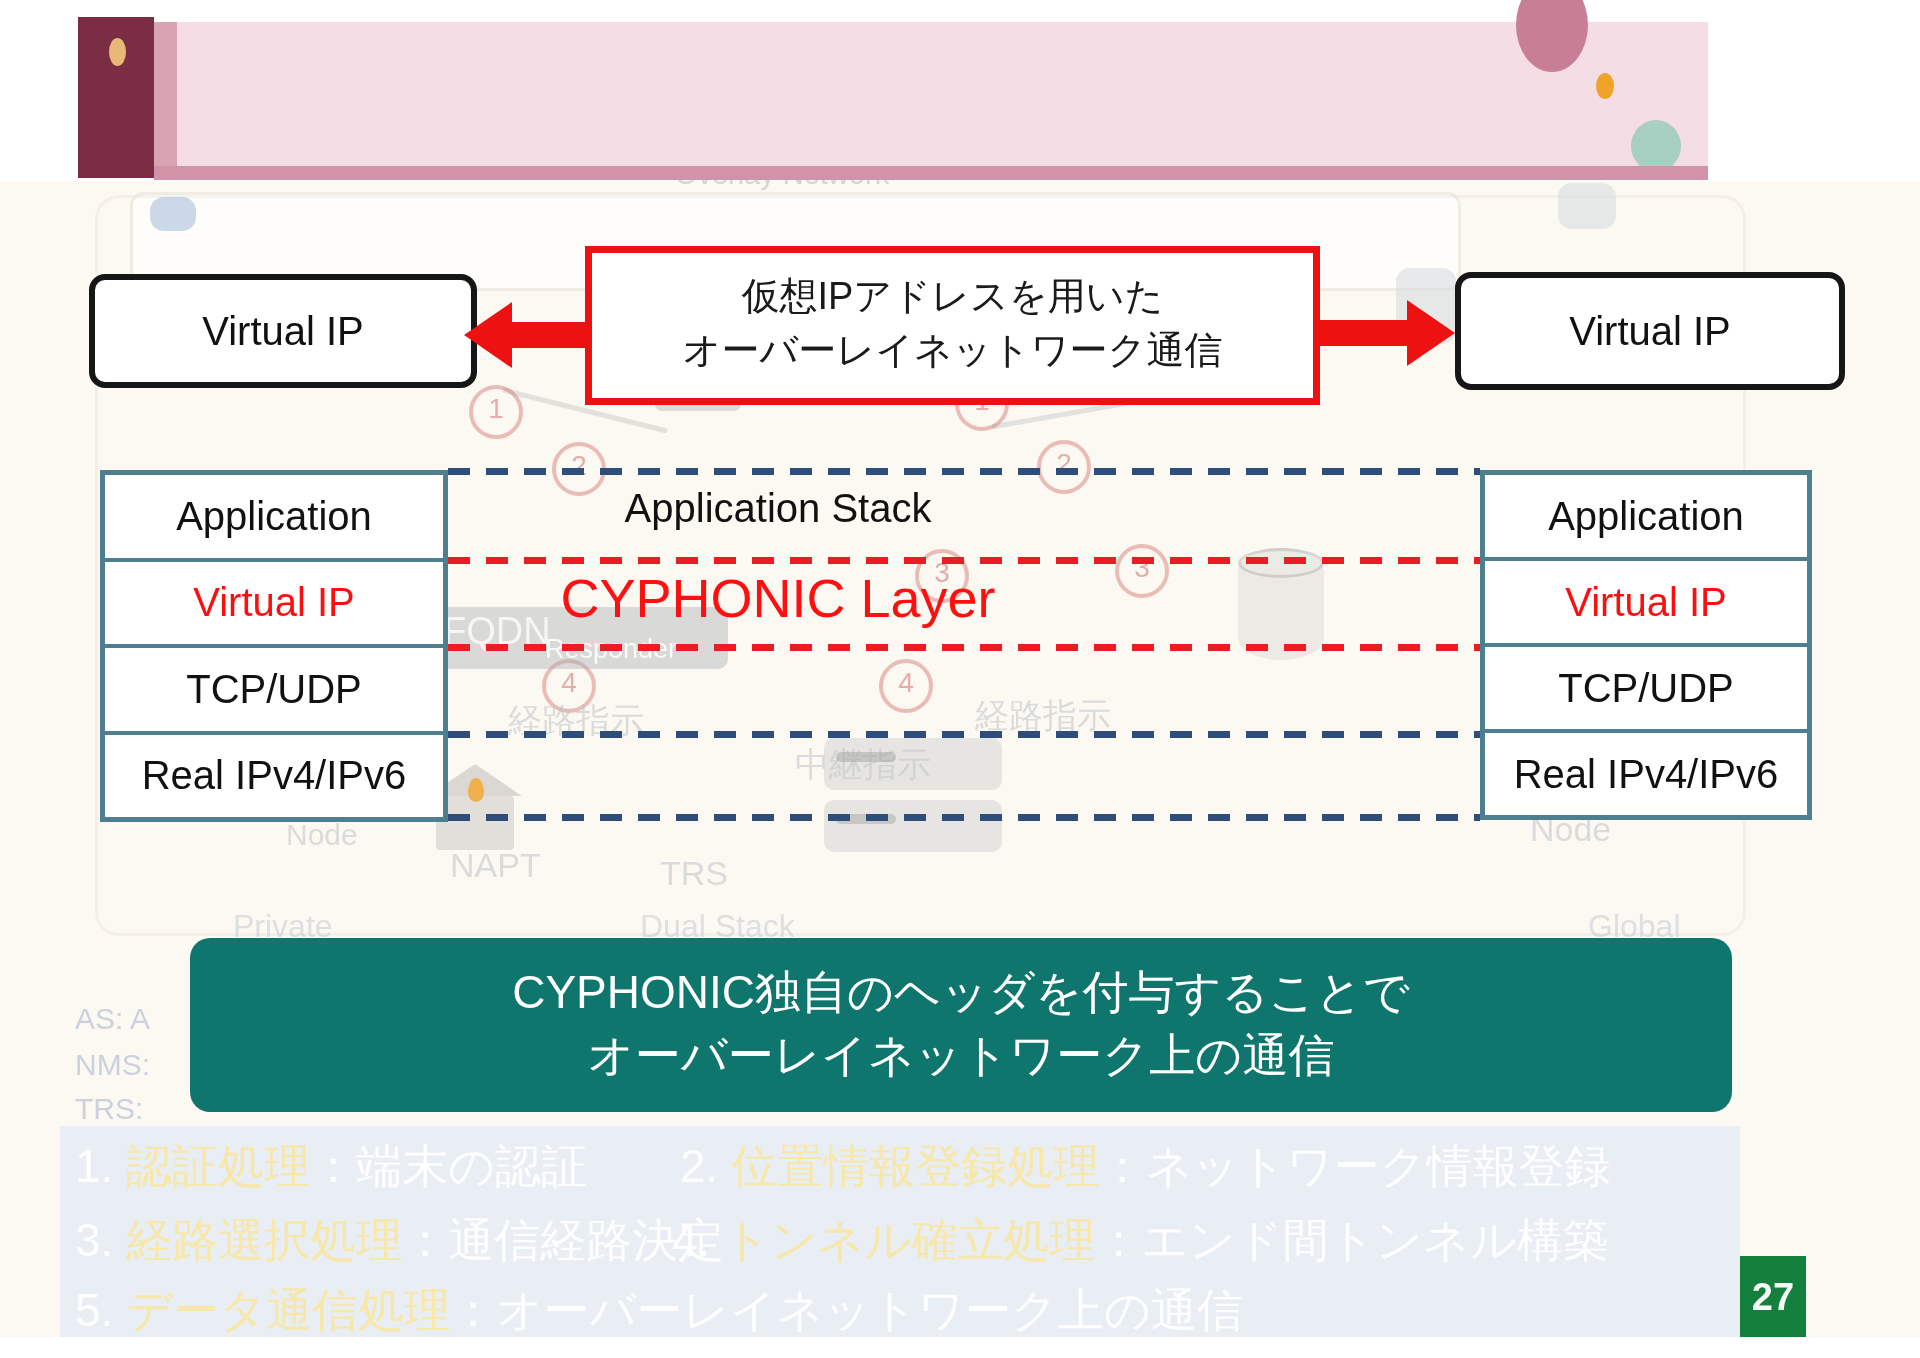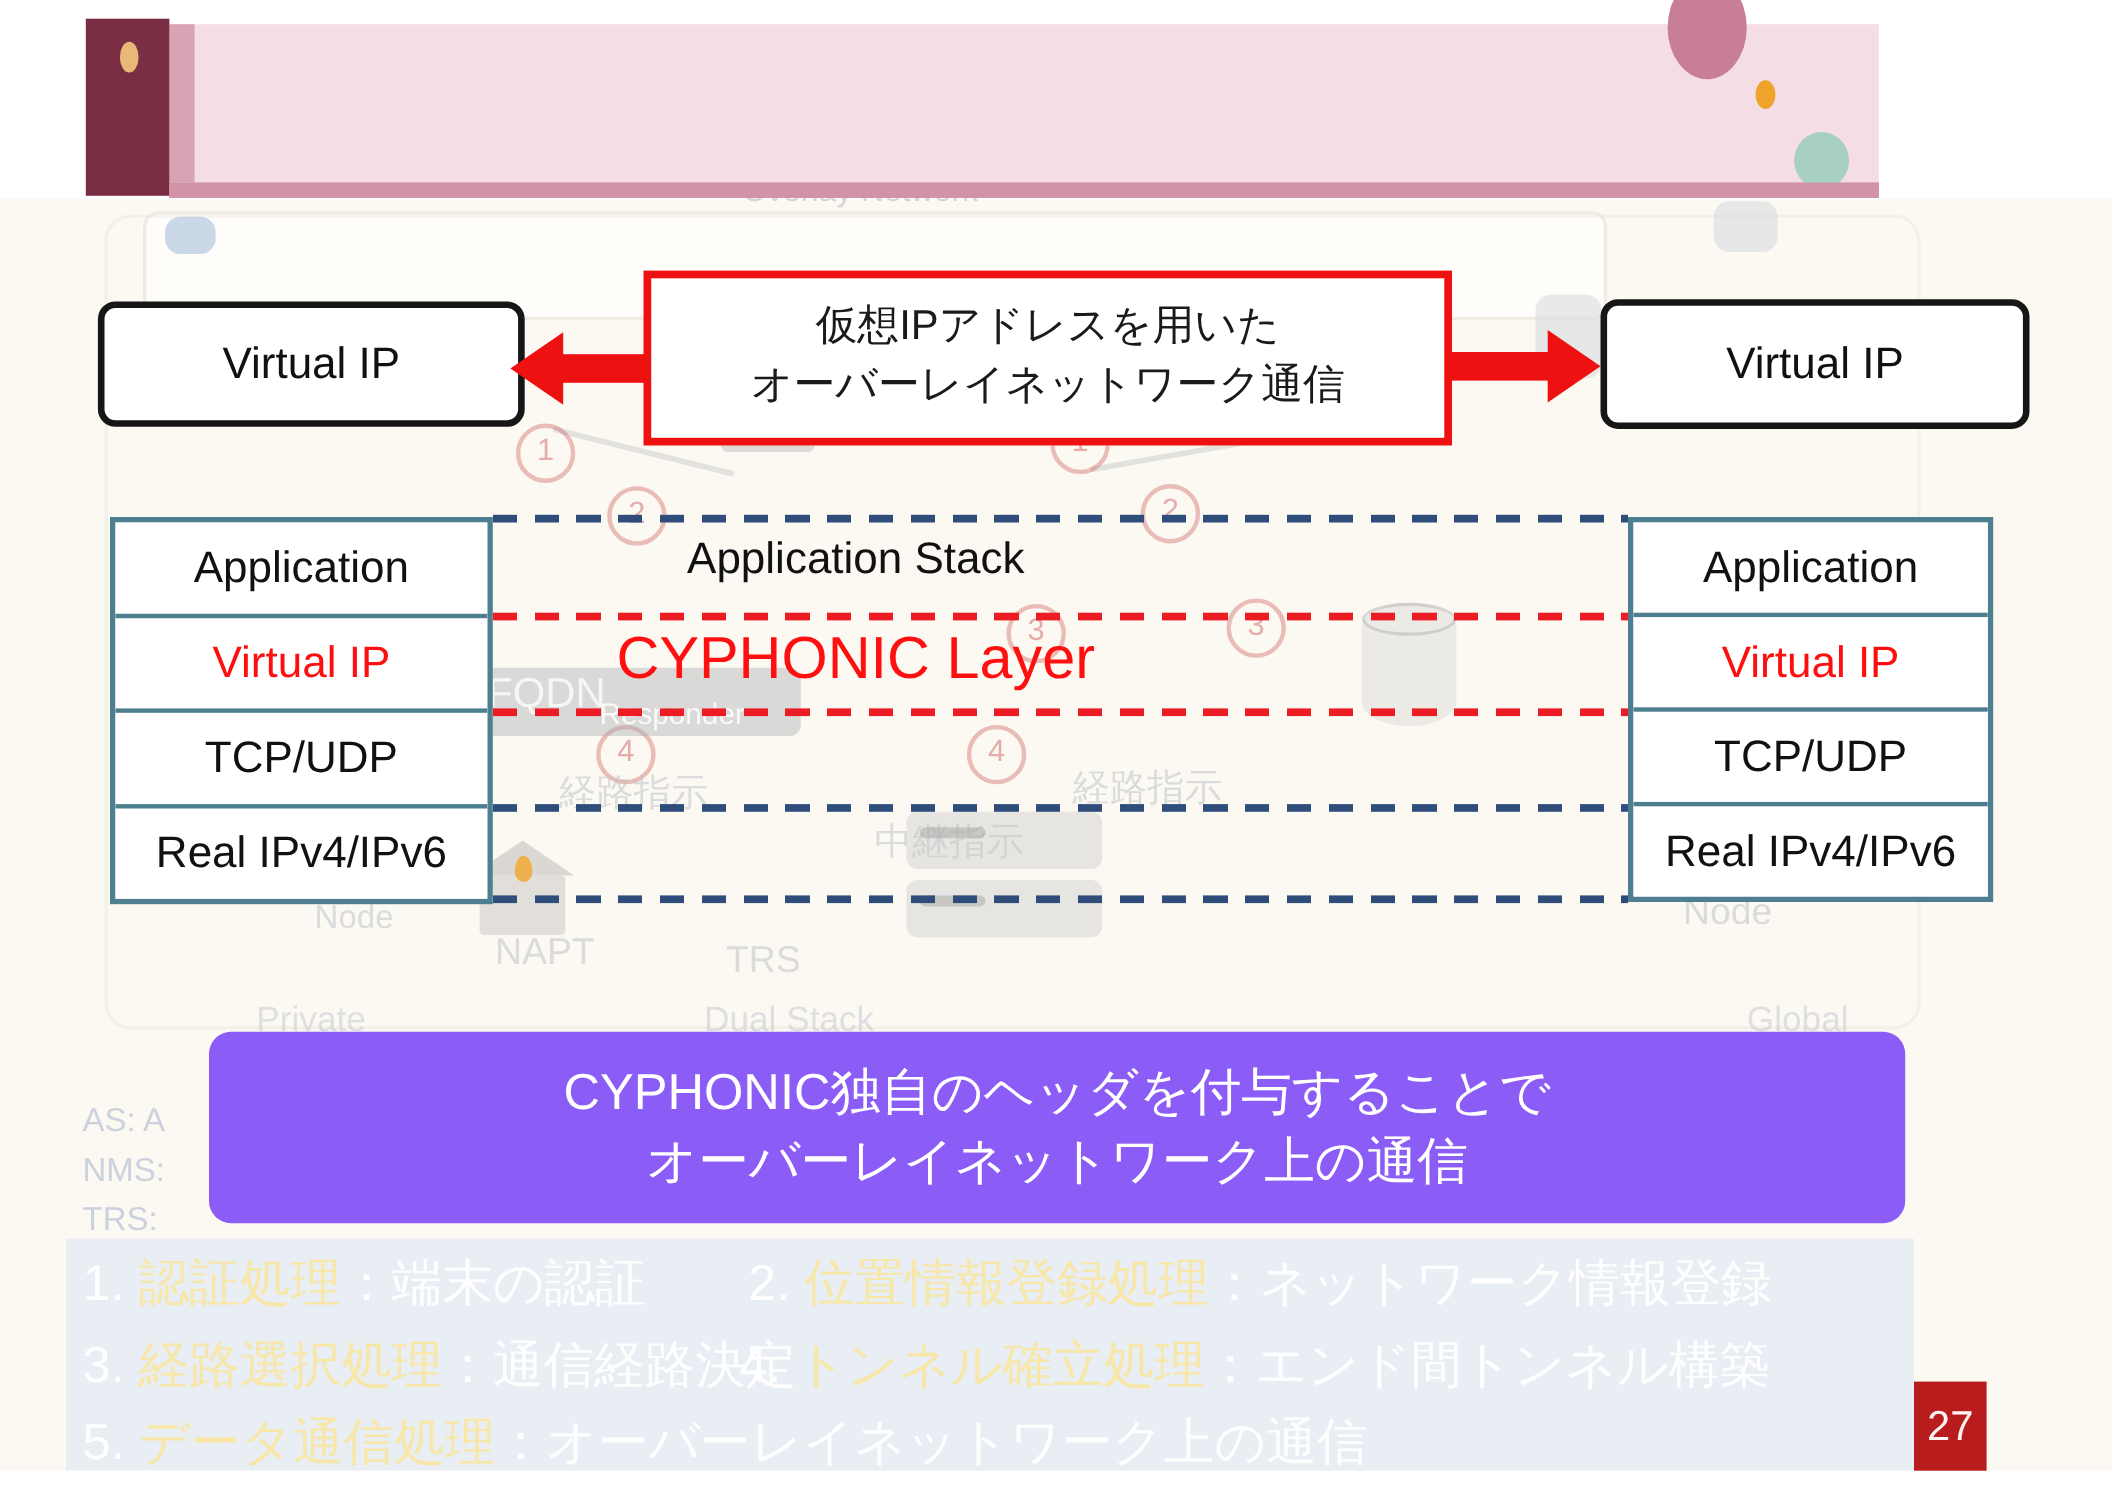--- a/index.html
+++ b/index.html
@@ -35,30 +35,30 @@
   .stack .cell{flex:1;display:flex;align-items:center;justify-content:center;
                font-size:40px;color:#111;border-top:4px solid #4d7f90;background:#fff;}
   .stack .cell:first-child{border-top:none;}
   .stack .cell.red{color:#fe0f0f;}
   
   .dash-blue{height:7px;background:repeating-linear-gradient(90deg,#2e4d7b 0 22px,transparent 22px 38px);}
   .dash-red{height:7px;background:repeating-linear-gradient(90deg,#ec1c24 0 22px,transparent 22px 38px);}
   .mid-label{left:448px;width:660px;text-align:center;font-size:40px;color:#111;white-space:nowrap;}
   .mid-label.big{font-size:54px;color:#fe1010;}
   
-  .blue-box{left:190px;top:938px;width:1542px;height:174px;background:#8b5cf6;border-radius:20px;
+  .blue-box{left:190px;top:938px;width:1542px;height:174px;background:#0f766e;border-radius:20px;
             text-align:center;color:#ffffff;font-size:46px;line-height:63px;padding-top:23px;box-sizing:border-box;}
   
   .bottom-panel{left:60px;top:1126px;width:1680px;height:211px;background:#e9edf4;}
   .proc-line{font-size:46px;white-space:nowrap;}
   .proc-line .w{color:rgba(255,255,255,0.92);}
   .proc-line .y{color:rgba(248,229,160,0.9);}
   .side-note{font-size:30px;color:rgba(200,208,220,0.95);white-space:nowrap;}
-  .page-badge{left:1740px;top:1256px;width:66px;height:82px;background:#b91c1c;
-              color:rgba(255,255,255,0.95);font-size:38px;text-align:center;line-height:82px;}
+  .page-badge{left:1740px;top:1256px;width:66px;height:82px;background:#15803d;
+              color:rgba(255,255,255,0.95);font-size:38px;text-align:center;line-height:82px;font-weight:bold;}
   .white-footer{left:0;top:1337px;width:1920px;height:21px;background:#ffffff;}
 </style>
 </head>
 <body>
 
 <div class="slide">
 
   <div class="abs content-bg"></div>
 
   <div class="abs f-box" style="left:130px;top:192px;width:1325px;height:93px;background:rgba(255,255,255,0.6);border:3px solid rgba(228,222,210,0.55);"></div>

